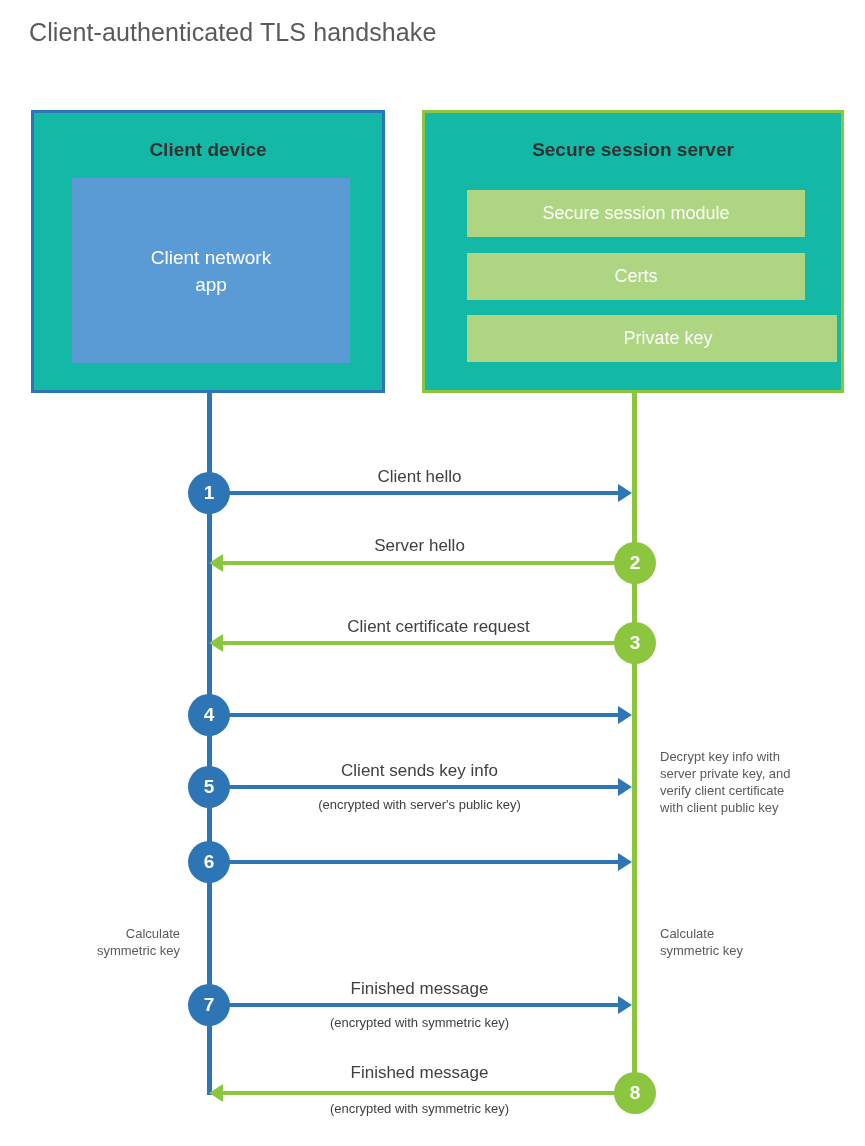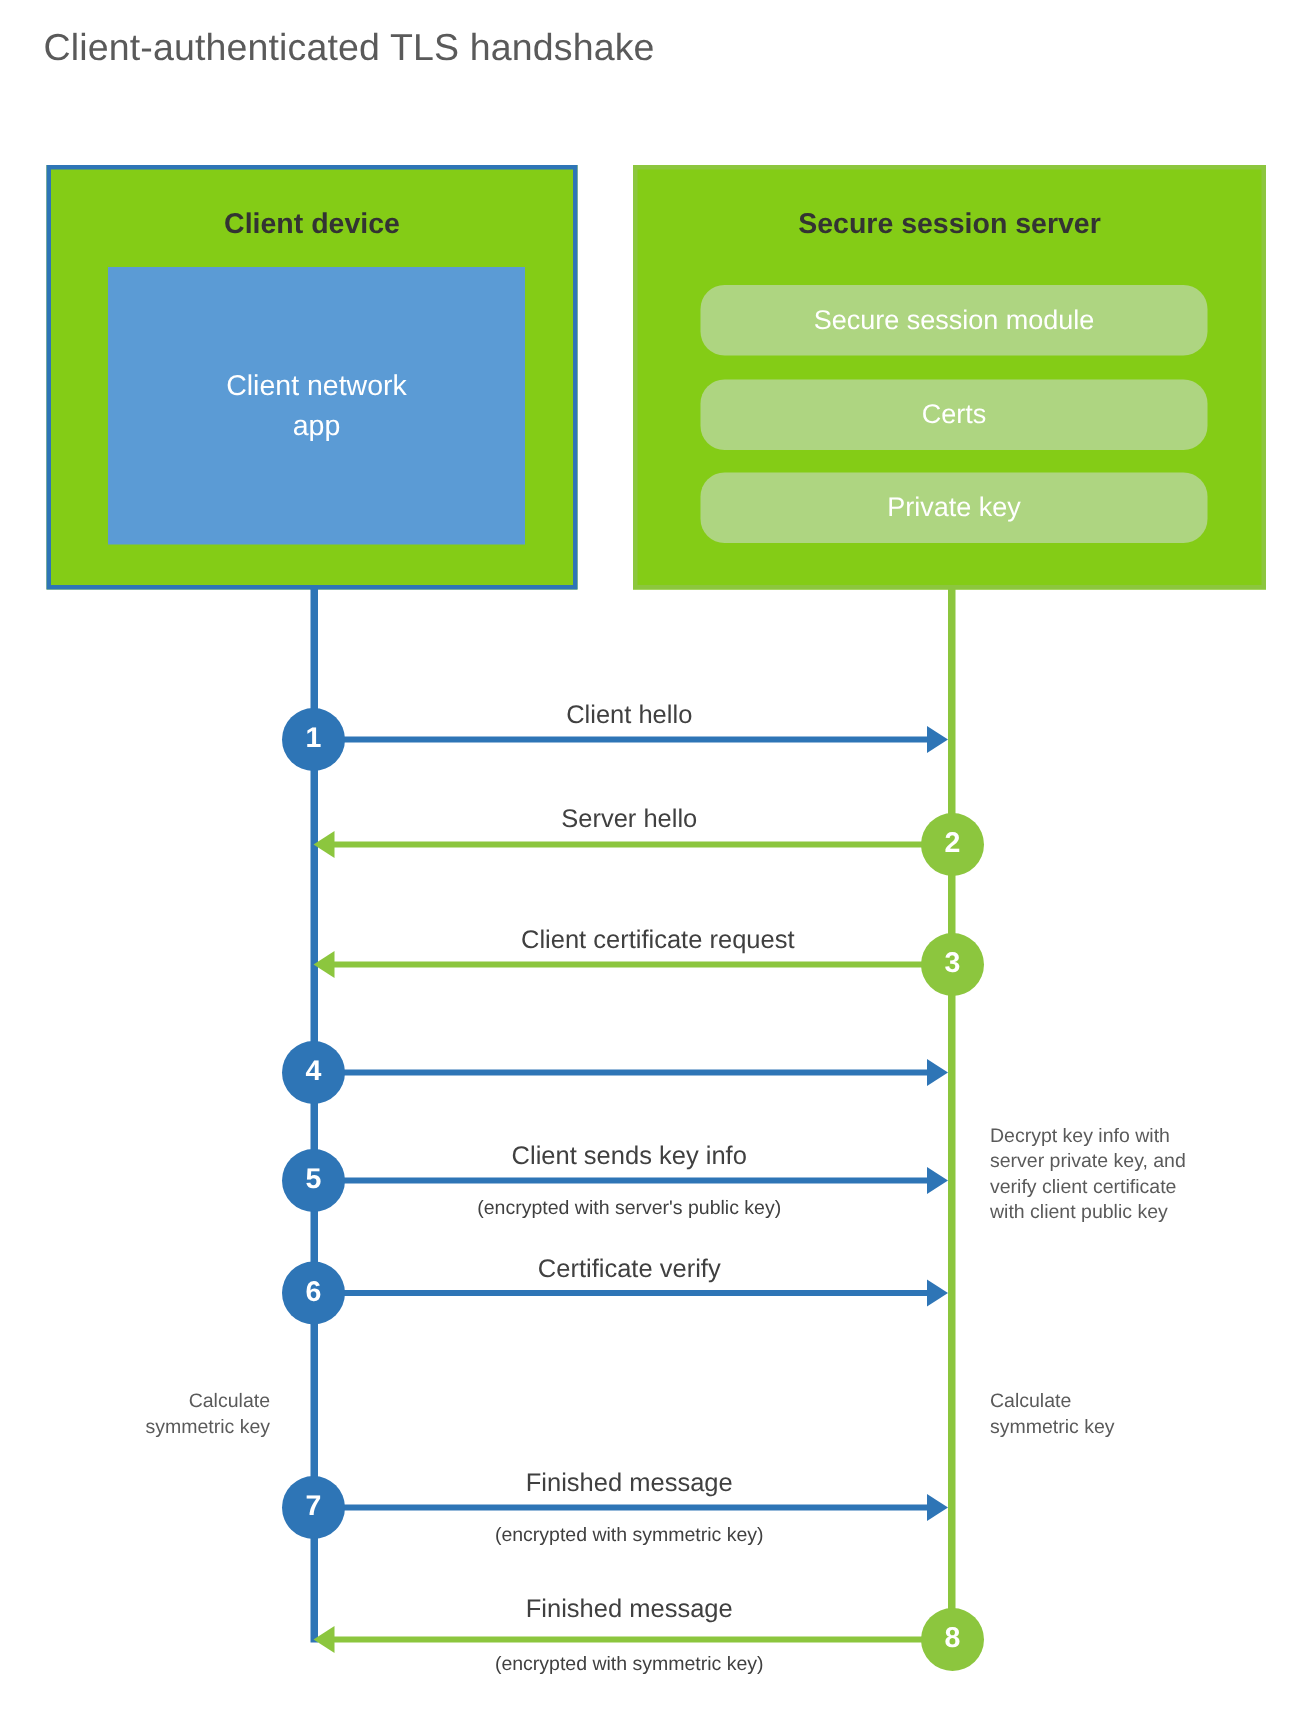--- a/index.html
+++ b/index.html
@@ -14,45 +14,45 @@
   #stage{position:absolute;left:0;top:0;width:763px;height:1146px;}
 
   
   .title{
     position:absolute;left:29px;top:18px;
     font-size:25px;font-weight:400;color:#5a5a5a;
     letter-spacing:.1px;white-space:nowrap;
   }
 
   
-  .node-box{position:absolute;background:#84cc16;box-sizing:border-box;}
+  .node-box{position:absolute;background:#14b8a6;box-sizing:border-box;}
   .node-box.client{left:31px;top:110px;width:354px;height:283px;border:3px solid #2e75b6;}
   .node-box.server{left:422px;top:110px;width:422px;height:283px;border:3px solid #8cc63e;}
 
   .node-title{
     position:absolute;left:0;right:0;top:26px;
     text-align:center;font-size:19px;font-weight:bold;color:#333333;
   }
 
   .app-block{
     position:absolute;left:38px;top:65px;width:278px;height:185px;
     background:#5b9bd5;color:#ffffff;
     display:flex;align-items:center;justify-content:center;
     text-align:center;font-size:19px;line-height:27px;font-weight:400;
   }
 
   .svr-bar{
     position:absolute;left:42px;width:338px;height:47px;
     background:#aed581;color:#ffffff;
     display:flex;align-items:center;justify-content:center;
-    font-size:18px;font-weight:400;border-radius:16px;
+    font-size:18px;font-weight:400;
   }
   .svr-bar.b0{top:77px;}
   .svr-bar.b1{top:140px;}
-  .svr-bar.b2{top:202px;}
+  .svr-bar.b2{top:202px;padding-left:32px;}
 
   
   .lifeline{position:absolute;width:5px;}
   .lifeline.left{left:207px;top:392px;height:703px;background:#2e75b6;}
   .lifeline.right{left:632px;top:392px;height:703px;background:#8cc63e;}
 
   
   .arrow-line{position:absolute;height:4px;}
   .arrow-line.blue{background:#2e75b6;}
   .arrow-line.green{background:#8cc63e;}
@@ -159,21 +159,20 @@
     <span>5</span>
   </div>
 
   <div class="side-note rt" style="left:660px;top:748px;width:180px;">
     <div>Decrypt key info with</div>
     <div>server private key, and</div>
     <div>verify client certificate</div>
     <div>with client public key</div>
   </div>
 
-  <div class="step-label" style="left:207px;top:836px;width:425px;">Certificate verify</div>
   <div class="arrow-line blue" style="left:209px;top:860px;width:410px;"></div>
   <div class="arrow-head right-blue" style="left:618px;top:853px;"></div>
   <div class="step-circle blue" style="left:188px;top:841px;">
     <span>6</span>
   </div>
 
   <div class="side-note lt" style="left:20px;top:925px;width:160px;">
     <div>Calculate</div>
     <div>symmetric key</div>
   </div>

